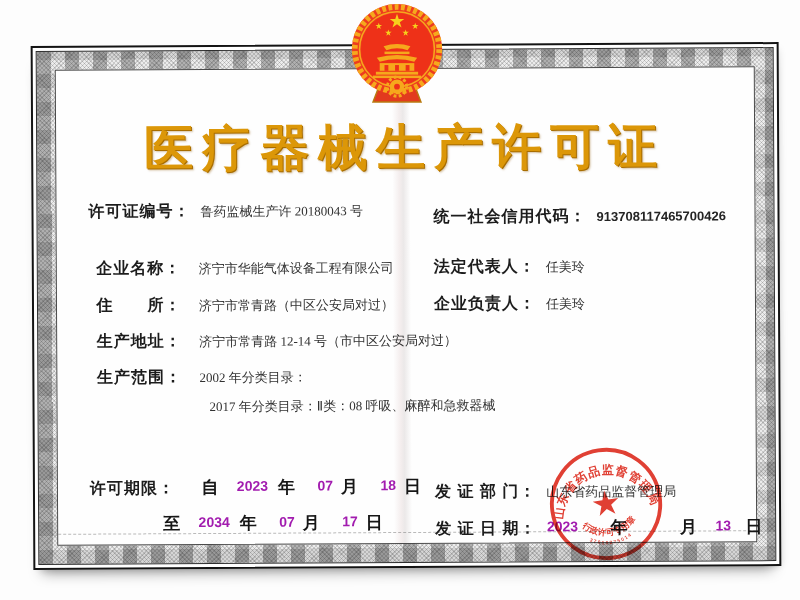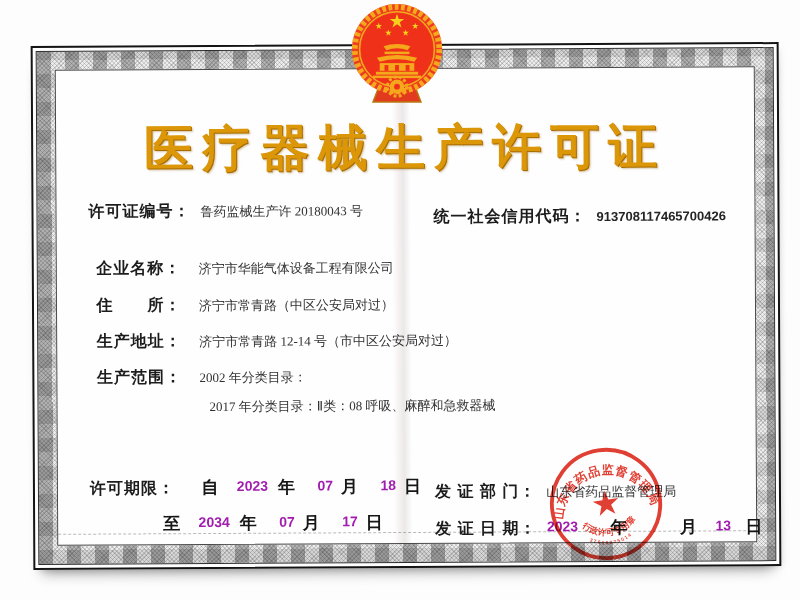--- a/index.html
+++ b/index.html
@@ -95,20 +95,26 @@
       <div class="row lcol" style="top:297px">
         <span class="lab fixed">生产范围：</span><span class="val">2002 年分类目录：</span>
       </div>
       <div class="row scope2">
         <span class="val">2017 年分类目录：Ⅱ类：08 呼吸、麻醉和急救器械</span>
       </div>
 
       <div class="row rcol-x" style="top:138px">
         <span class="lab">统一社会信用代码：</span><span class="val num">913708117465700426</span>
       </div>
+      <div class="row rcol-x" style="top:188px">
+        <span class="lab">法定代表人：</span><span class="val">任美玲</span>
+      </div>
+      <div class="row rcol-x" style="top:225px">
+        <span class="lab">企业负责人：</span><span class="val">任美玲</span>
+      </div>
 
       <div class="row lcol" style="top:406px">
         <span class="lab">许可期限：</span>
         <span class="dch" style="margin-left:22px">自</span>
         <span class="dnum gap-s">2023</span><span class="dch">年</span>
         <span class="dnum gap-m">07</span><span class="dch">月</span>
         <span class="dnum gap-m">18</span><span class="dch">日</span>
       </div>
       <div class="row" style="left:105px; top:442px">
         <span class="dch">至</span>

